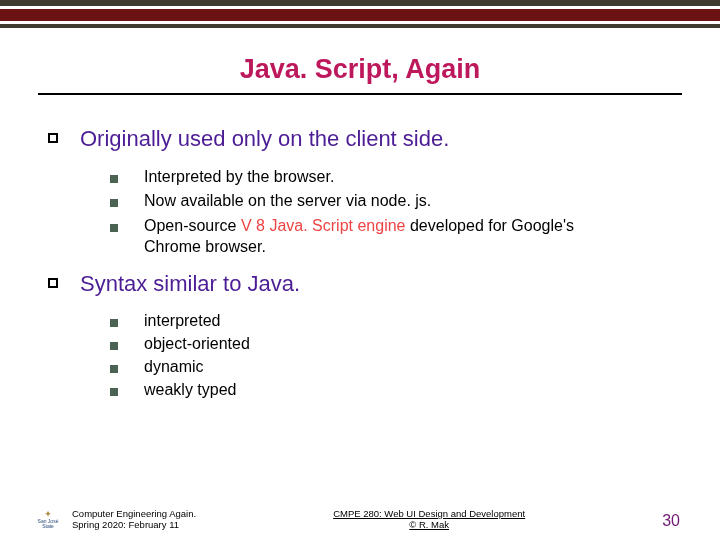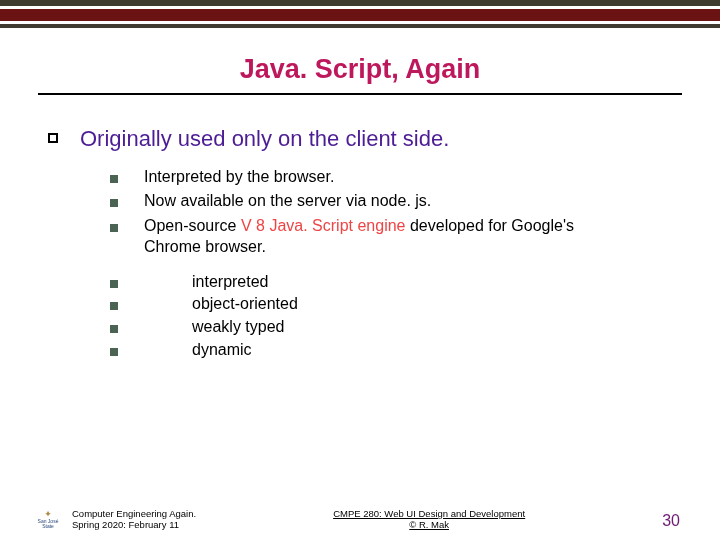--- a/index.html
+++ b/index.html
@@ -76,21 +76,21 @@
     margin-right: 26px;
   }
   .sub-text {
     font-size: 16px;
     color: #000;
     line-height: 1.3;
     max-width: 480px;
   }
   .sub-text .linked { color: #ef4444; }
   
-  .sublist.tight .sub-item { margin-bottom: 2px; gap: 48px; }
+  .sublist.tight .sub-item { margin-bottom: 2px; }
 
   .footer {
     position: absolute;
     bottom: 10px;
     left: 0;
     width: 100%;
     padding: 0 40px 0 34px;
     display: flex;
     align-items: flex-end;
     justify-content: space-between;
@@ -160,37 +160,41 @@
     <div class="sub-item">
       <span class="b-fill"></span>
       <span class="sub-text">Now available on the server via node. js.</span>
     </div>
     <div class="sub-item">
       <span class="b-fill"></span>
       <span class="sub-text"><span>Open-source </span><span class="linked">V 8 Java. Script engine</span><span> developed for Google's Chrome browser.</span></span>
     </div>
   </div>
 
+  <div class="main-item">
+    <span class="b-square"></span>
+    <span class="main-text">Syntax similar to Java.</span>
+  </div>
 
   <div class="sublist tight">
     <div class="sub-item">
       <span class="b-fill"></span>
       <span class="sub-text">interpreted</span>
     </div>
     <div class="sub-item">
       <span class="b-fill"></span>
       <span class="sub-text">object-oriented</span>
     </div>
     <div class="sub-item">
       <span class="b-fill"></span>
+      <span class="sub-text">dynamic</span>
+    </div>
+    <div class="sub-item">
+      <span class="b-fill"></span>
       <span class="sub-text">weakly typed</span>
-    </div>
-    <div class="sub-item">
-      <span class="b-fill"></span>
-      <span class="sub-text">dynamic</span>
     </div>
   </div>
 
 </div>
 
 <div class="footer">
   <div class="footer-left">
     <div class="logo">
       <div class="logo-top">✦</div>
       <div class="logo-text"><span>San José State</span></div>

